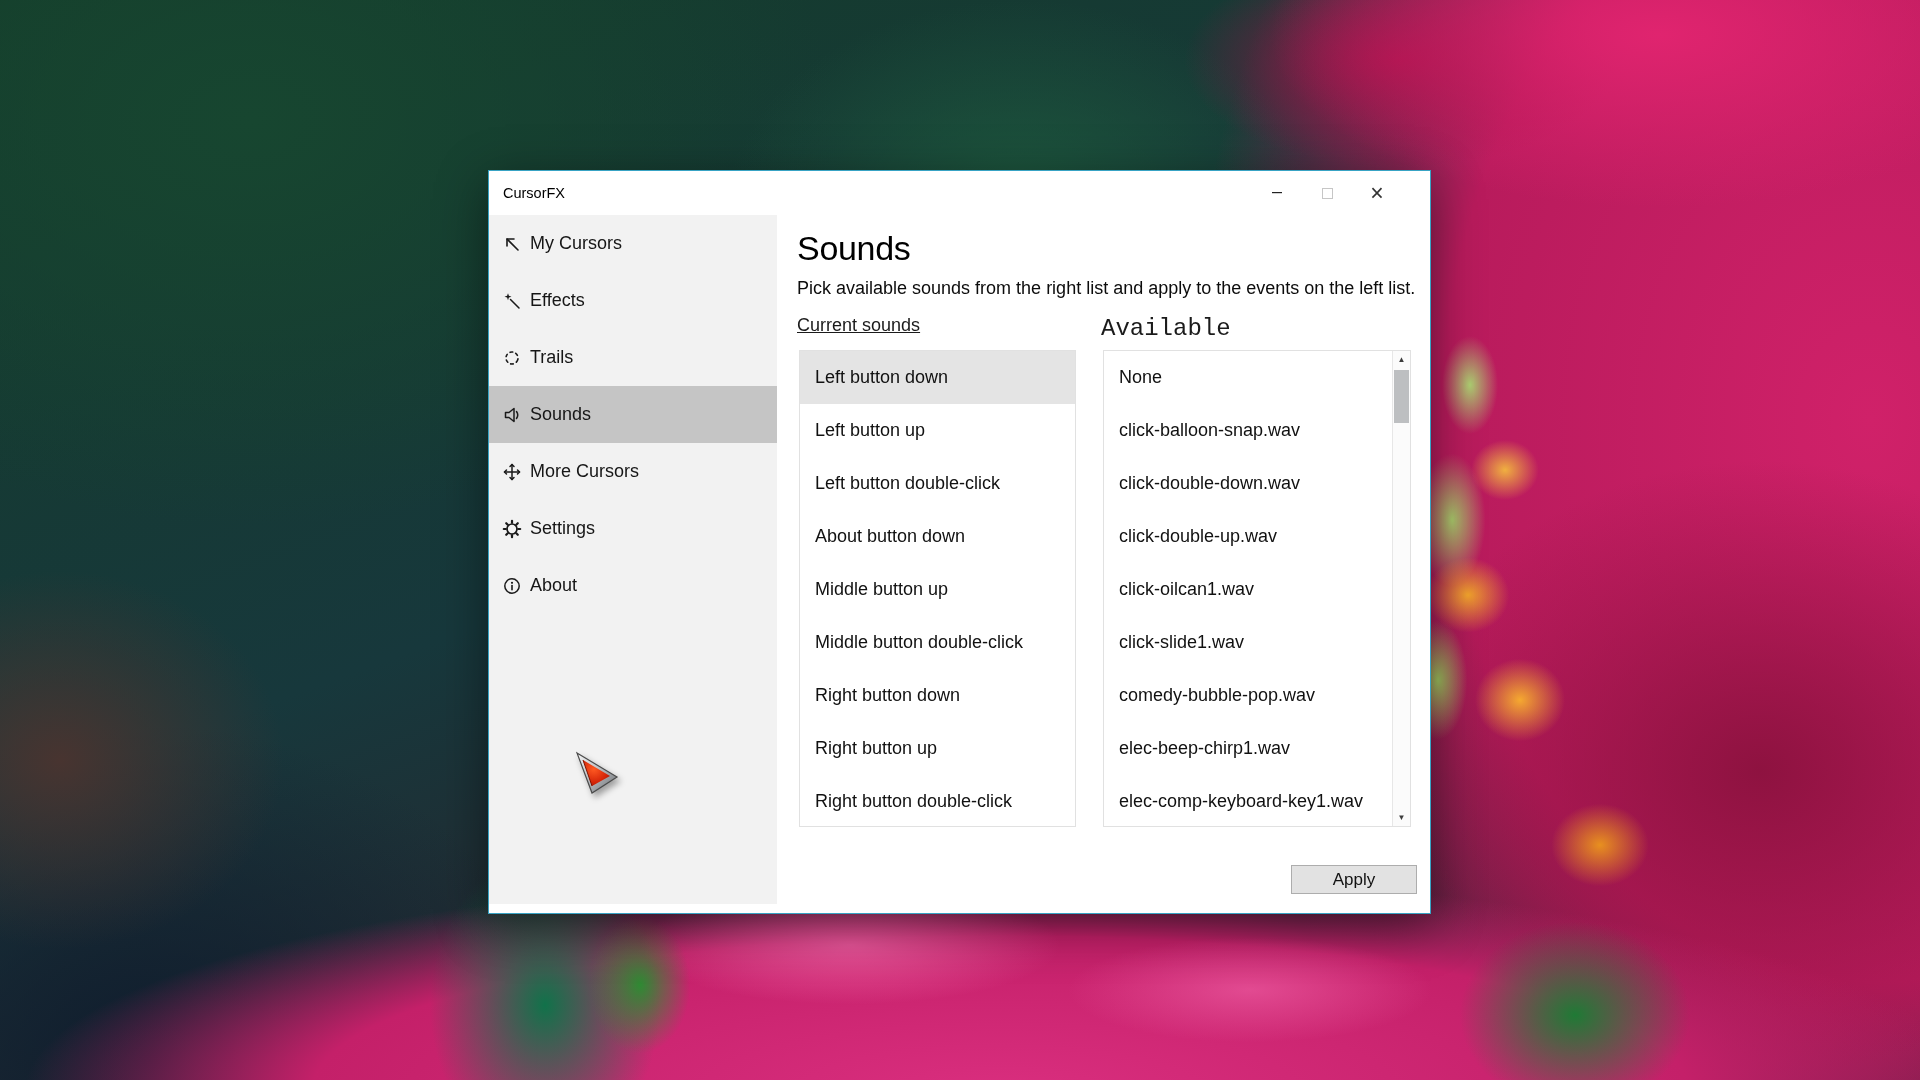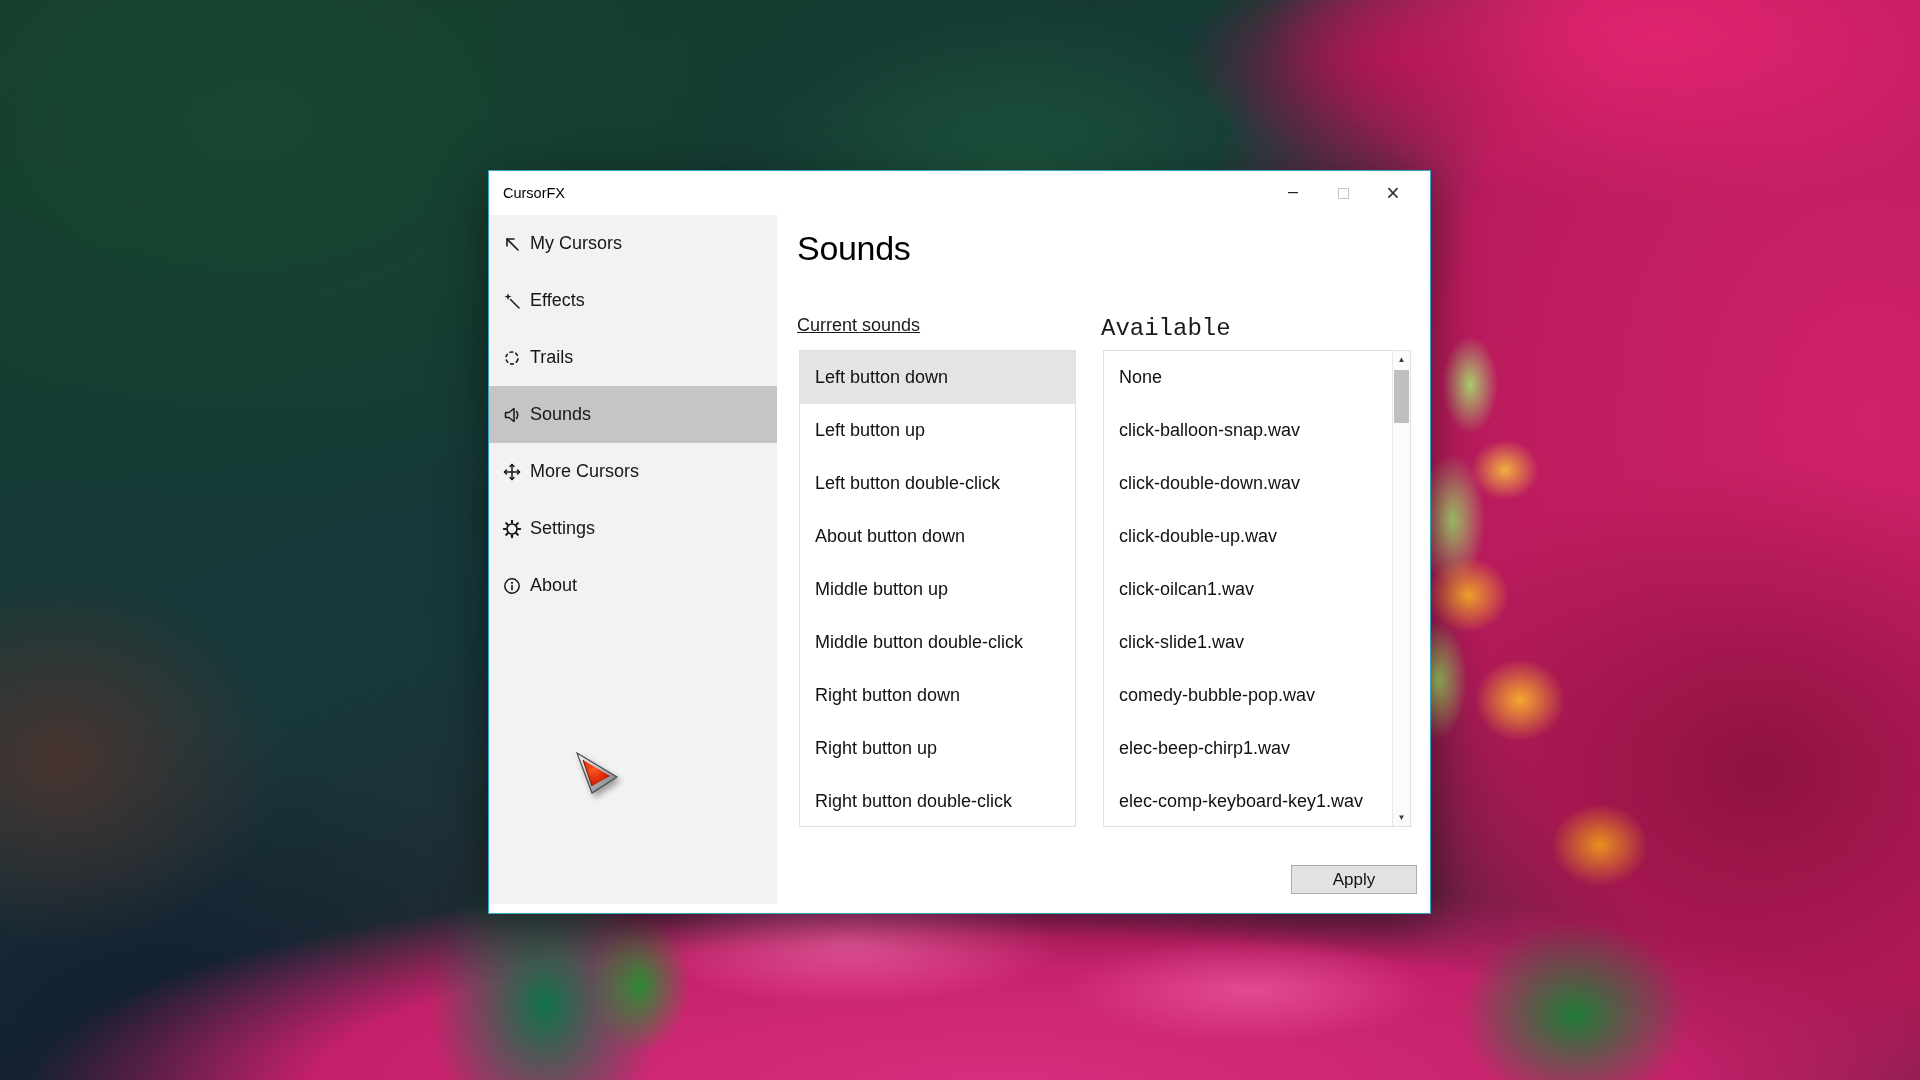--- a/index.html
+++ b/index.html
@@ -34,21 +34,21 @@
     radial-gradient(320px 270px at 60px 760px, #483430 0%, rgba(72,52,48,0) 70%),
     radial-gradient(520px 420px at 150px 1060px, #0f1d2e 0%, rgba(15,29,46,0) 80%),
     radial-gradient(420px 300px at 1020px 210px, rgba(30,92,62,.9) 0%, rgba(30,92,62,0) 70%),
     radial-gradient(750px 520px at 250px 120px, #174630 0%, rgba(23,70,48,0) 78%),
     linear-gradient(160deg, #143c2a 0%, #17383c 45%, #27262f 72%, #1a2430 100%);
   }
 
   
   .window{position:absolute;left:488px;top:170px;width:943px;height:744px;background:#fff;
     border:1px solid var(--window-border);box-shadow:0 12px 48px rgba(0,0,0,.45);}
-  .titlebar{position:absolute;left:0;top:0;right:0;height:44px;background:var(--titlebar-bg);}
+  .titlebar{position:absolute;left:0;top:0;right:16px;height:44px;background:var(--titlebar-bg);}
   .title-text{position:absolute;left:14px;top:0;line-height:44px;font-size:14.5px;color:#000;}
   .win-controls{position:absolute;right:12px;top:0;height:44px;display:flex;}
   .win-btn{width:50px;height:44px;border:none;background:transparent;display:flex;align-items:center;justify-content:center;cursor:default;}
   .glyph-min{font-size:18px;color:#222;line-height:1;transform:translateY(-2px);}
   .glyph-max{width:11px;height:11px;border:1px solid #c6c6c6;display:inline-block;}
   .glyph-close{font-size:23px;color:#333;line-height:1;}
 
   
   .sidebar{position:absolute;left:0;top:44px;bottom:9px;width:288px;background:var(--sidebar-bg);}
   .side-item{position:relative;height:57px;display:flex;align-items:center;cursor:default;}
@@ -183,20 +183,21 @@
                 <path d="M10 9.5 V13.8" stroke="#1a1a1a" stroke-width="1.6" stroke-linecap="round"></path>
               </svg>
             </span>
             <span class="side-label">About</span>
           </div>
         </div>
     </div>
 
     <div class="content">
       <div class="page-title">Sounds</div>
+      <div class="page-desc">Pick available sounds from the right list and apply to the events on the left list.</div>
       <div class="col-label-left">Current sounds</div>
       <div class="col-label-right">Available</div>
 
       <div class="list list-current" id="current-list">
           <div class="list-row selected">Left button down</div>
           <div class="list-row">Left button up</div>
           <div class="list-row">Left button double-click</div>
           <div class="list-row">About button down</div>
           <div class="list-row">Middle button up</div>
           <div class="list-row">Middle button double-click</div>

